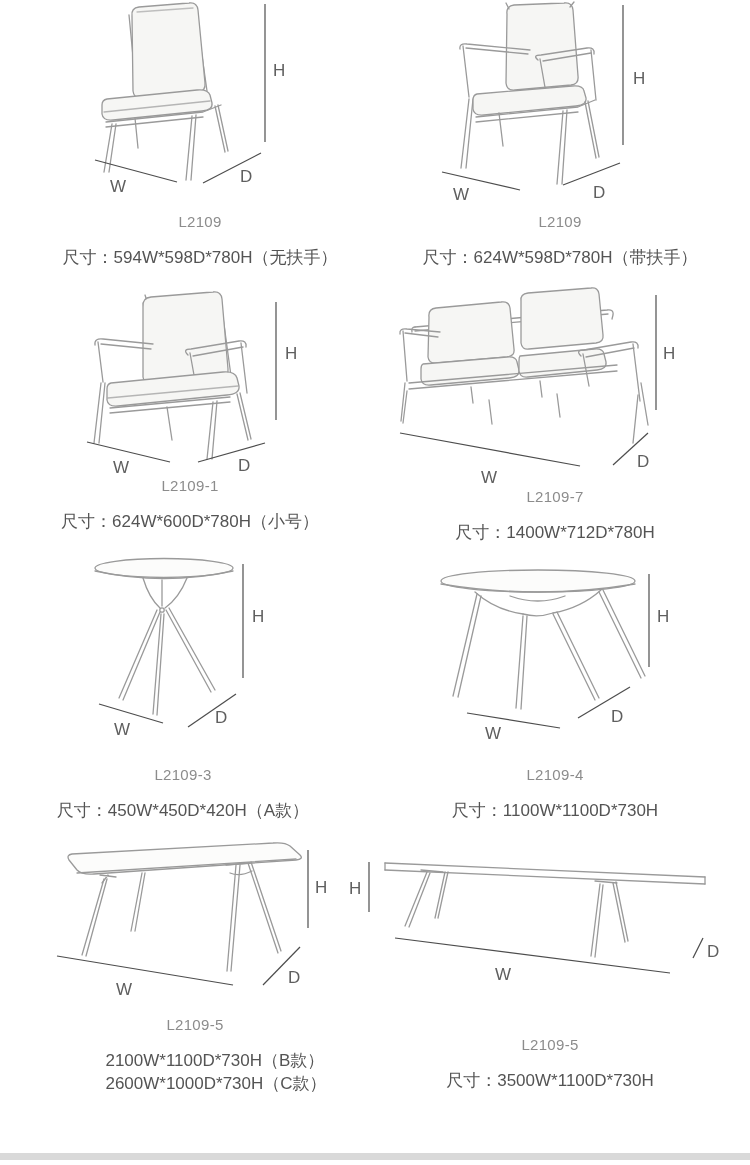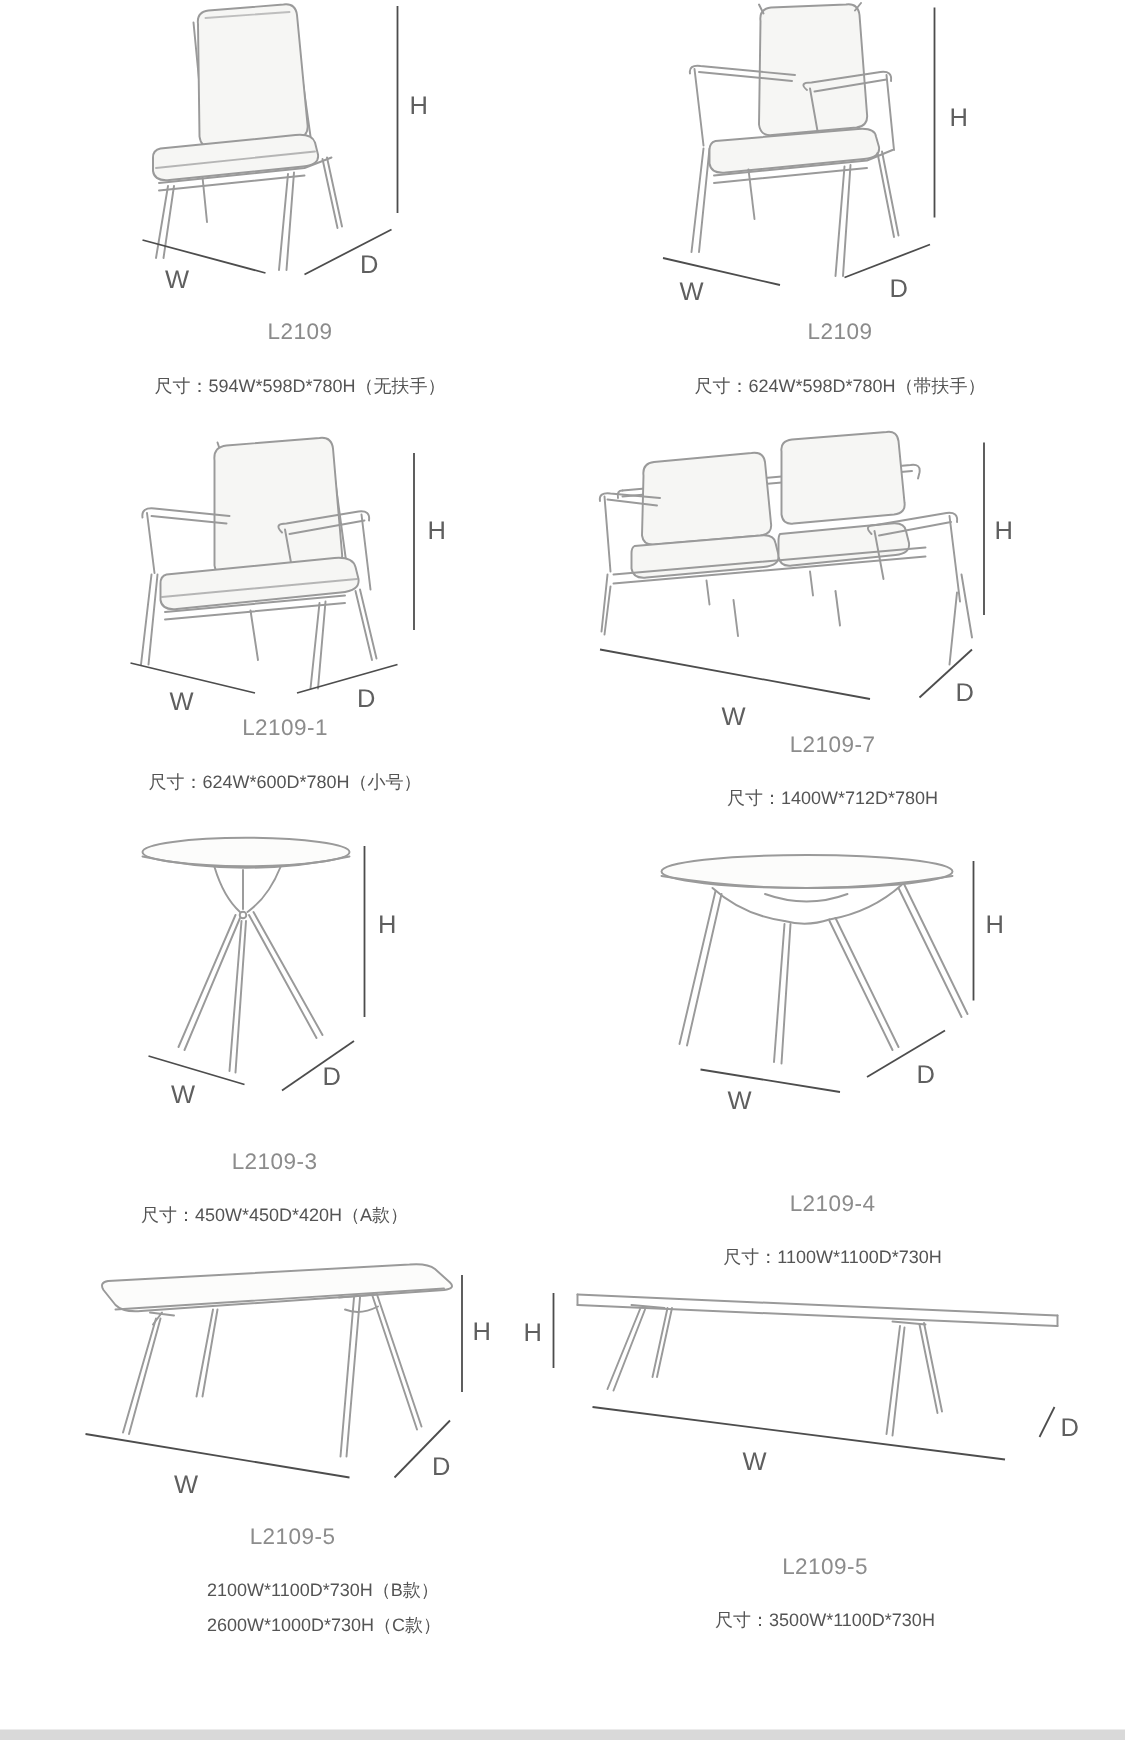--- a/index.html
+++ b/index.html
@@ -9,21 +9,21 @@
   }
   .figure{position:absolute;}
   .figure svg{position:absolute;left:0;top:0;display:block;}
   .dim-label{
     position:absolute;font-size:17px;color:#5f5f5f;line-height:1;
     letter-spacing:.5px;
   }
   .caption{position:absolute;text-align:center;}
   .model{font-size:15px;color:#8c8c8c;margin-bottom:5px;letter-spacing:.3px;}
   .sizes{
-    display:table;margin:16px auto;text-align:left;font-size:12px;
+    display:table;margin:16px auto;text-align:left;font-size:17px;
     color:#545454;line-height:23px;white-space:nowrap;
   }
   .sizes .cont{padding-left:42px;}
   .footer-bar{position:absolute;left:0;top:1153px;width:750px;height:7px;background:#d9d9d9;}
   .sk{stroke:#9a9a9a;fill:none;stroke-width:1.3;stroke-linejoin:round;stroke-linecap:round;}
   .sk .cushion{fill:#f6f6f4;}
   .sk .top{fill:#fcfcfb;}
   .dim{stroke:#4d4d4d;stroke-width:1.2;}
 </style>
 </head>
@@ -229,21 +229,21 @@
     <g class="dim">
       <line x1="52" y1="165" x2="145" y2="180"></line>
       <line x1="163" y1="170" x2="215" y2="139"></line>
       <line x1="234" y1="26" x2="234" y2="119"></line>
     </g>
   </svg>
   <span class="dim-label" style="left:70px;top:177px">W</span>
   <span class="dim-label" style="left:196px;top:160px">D</span>
   <span class="dim-label" style="left:242px;top:60px">H</span>
 </div>
-<div class="caption" style="left:405px;top:794px;width:300px">
+<div class="caption" style="left:405px;top:766px;width:300px">
   <div class="model">L2109-4</div>
   <div class="sizes">
       <div>尺寸：1100W*1100D*730H</div>
     </div>
 </div>
 
 <div class="figure" style="left:30px;top:833px;width:330px;height:180px">
   <svg width="330" height="180" viewBox="0 0 330 180">
     <g class="sk">
       <path class="top" d="M42,21 L243,10 Q255,9 260,13 L270,22 Q274,26 266,27 L64,41 Q52,42 47,37 L39,27 Q36,22 42,21 Z"></path>

